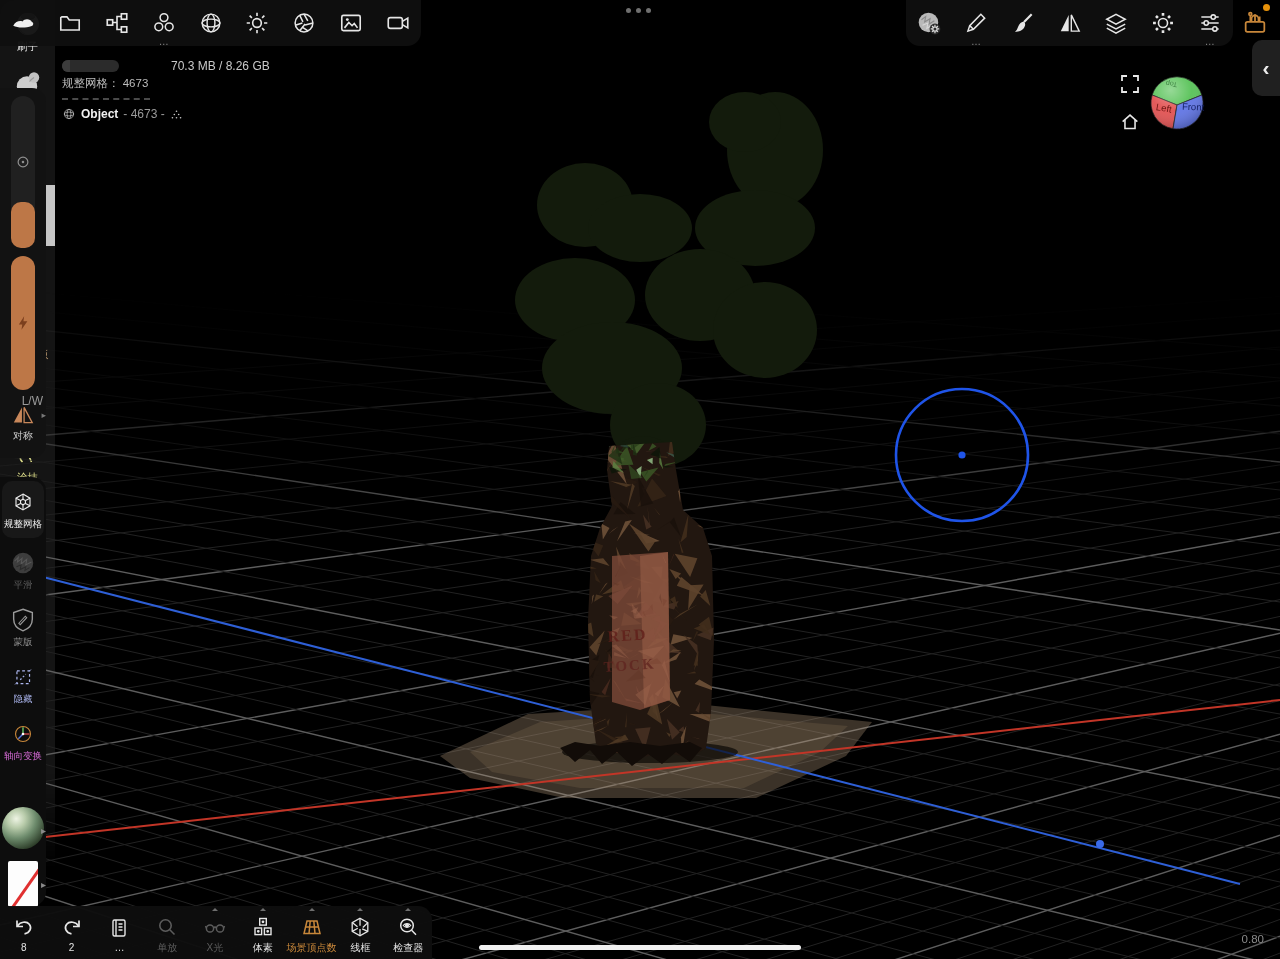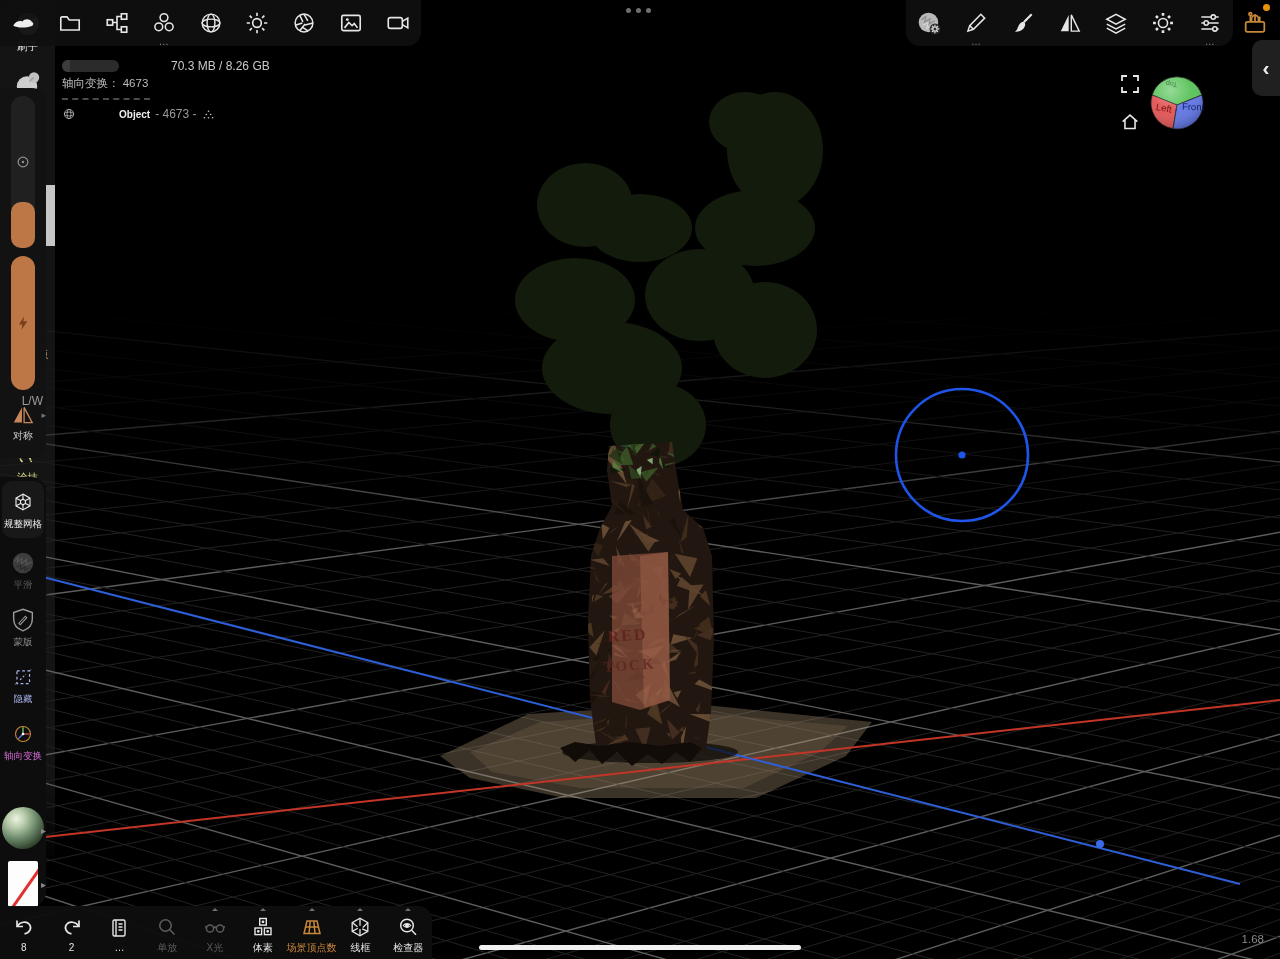--- a/index.html
+++ b/index.html
@@ -36,21 +36,21 @@
   .ltool .rlabel{font-size:9.5px;white-space:nowrap;}
   .card{margin:4px 2px;background:#181818;border-radius:10px;}
   
   #stats{position:absolute;left:62px;top:57px;z-index:15;}
   #mem-pill{position:absolute;left:0;top:3px;width:57px;height:12px;background:#2b2b2b;border-radius:6px;overflow:hidden;}
   #mem-pill i{display:block;height:100%;width:14%;background:#3c3c3c;}
   #mem-text{position:absolute;left:61px;top:2px;font-size:12px;color:#c9c9c9;white-space:nowrap;margin-left:48px;}
   #vertices-line{position:absolute;left:0;top:19px;font-size:11.5px;color:#bdbdbd;white-space:nowrap;}
   #dashed-sep{position:absolute;left:0;top:41px;width:88px;border-top:2px dashed #4a4a4a;}
   #object-row{position:absolute;left:0;top:50px;display:flex;align-items:center;gap:5px;white-space:nowrap;}
-  #object-row .oname{font-size:10px;font-weight:bold;color:#f0f0f0;margin-left:38px;}
+  #object-row .oname{font-size:12px;font-weight:bold;color:#f0f0f0;}
   #object-row .osub{font-size:12px;color:#9a9a9a;}
   
   #multitask-dots{position:absolute;left:626px;top:8px;display:flex;gap:5px;z-index:30;}
   #multitask-dots i{width:5px;height:5px;border-radius:50%;background:#6f6f6f;}
   #home-indicator{position:absolute;left:479px;top:945px;width:322px;height:5px;border-radius:3px;background:#f1f1f1;z-index:30;}
   #collapse-tab{position:absolute;right:0;top:40px;width:28px;height:56px;background:#202020;border-radius:10px 0 0 10px;
     display:flex;align-items:center;justify-content:center;z-index:25;color:#ececec;font-size:21px;font-weight:bold;}
   #toolbox-btn{position:absolute;left:1238px;top:6px;width:34px;height:34px;z-index:25;display:flex;align-items:center;justify-content:center;}
   #notif-dot{position:absolute;left:1263px;top:4px;width:7px;height:7px;border-radius:50%;background:#e8920a;z-index:26;}
   #fps-label{position:absolute;right:16px;bottom:14px;color:#8a8a8a;font-size:11.5px;z-index:21;}
@@ -1240,21 +1240,21 @@
       </span>
     </div>
   <div id="notif-dot"></div>
 
   <div id="stats" style="width:260px;height:80px;">
     <div id="mem-pill">
         <i></i>
       </div>
     <div id="mem-text">70.3 MB / 8.26 GB</div>
     <div id="vertices-line">
-      <span>轴向变换：</span>
+      <span>规整网格：</span>
       <span>4673</span>
     </div>
     <div id="dashed-sep"></div>
     <div id="object-row">
       <span id="obj-icon">
           <svg width="14" height="14" viewBox="0 0 24 24" fill="none">
             <g stroke="#d8d8d8" stroke-width="1.1">
               <circle cx="12" cy="12" r="8"></circle>
               <ellipse cx="12" cy="12" rx="3.4" ry="8"></ellipse>
               <ellipse cx="12" cy="12" rx="8" ry="3.4"></ellipse>
@@ -1674,14 +1674,14 @@
               <path d="M15.6 15.3 L20 19.7"></path>
               <path d="M7.2 10.5 C9 8 13 8 14.8 10.5 C13 13 9 13 7.2 10.5 Z" stroke-width="1.1"></path>
               <circle cx="11" cy="10.5" r="1.3" fill="#e6e6e6"></circle>
             </g>
           </svg>
         </span>
         <span class="blabel">检查器</span>
       </div>
     </div>
 
-  <div id="fps-label">1.68</div>
+  <div id="fps-label">0.80</div>
 </div>
 
 </body></html>

